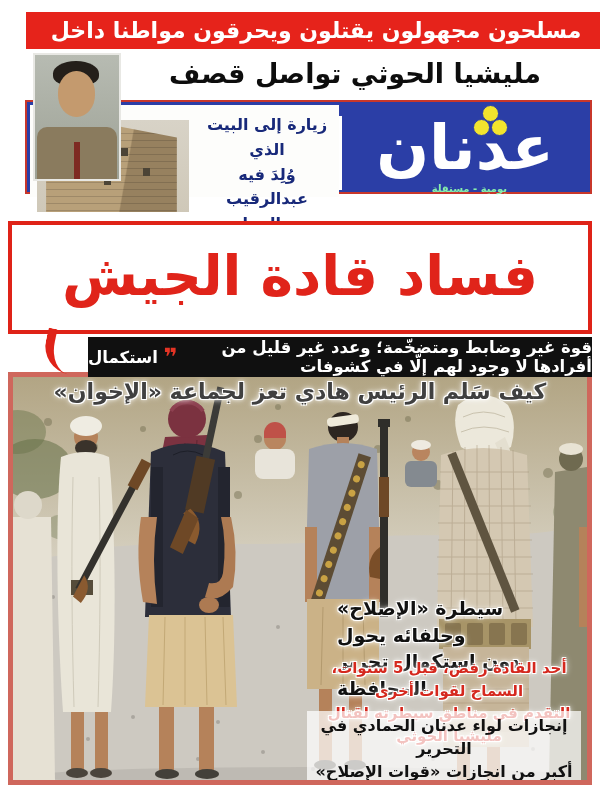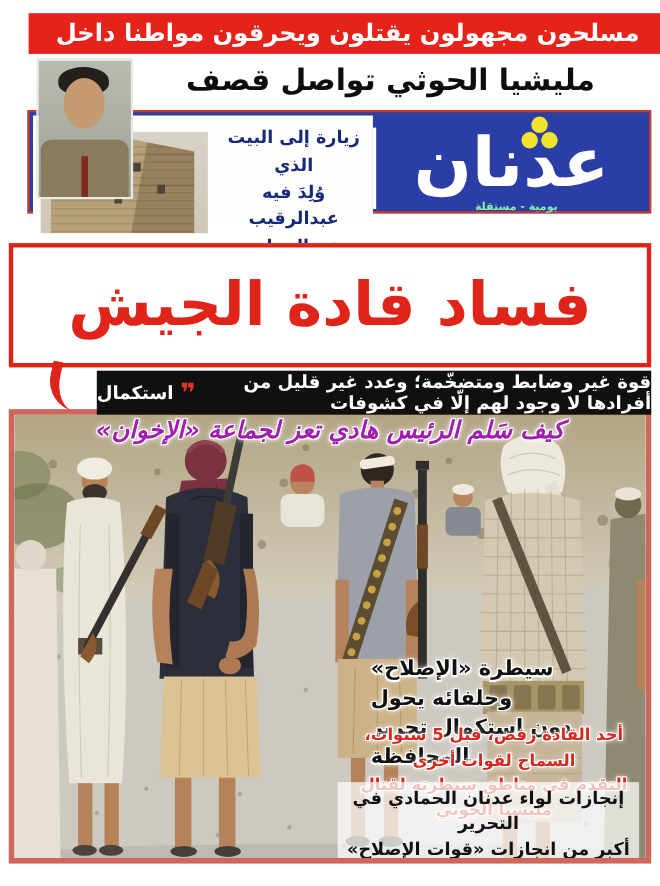--- a/index.html
+++ b/index.html
@@ -57,21 +57,21 @@
     font-size:16.5px;font-weight:bold;}
   .black-bar .quote{color:#e43425;font-size:24px;line-height:0;}
 
   
   .photo-frame{left:8px;top:372px;width:584px;height:413px;border:5px solid #cf675c;
     box-sizing:border-box;background:#ddd6c6;z-index:1;overflow:hidden;}
   .photo-frame svg{position:absolute;left:0;top:0;width:574px;height:403px;}
 
   .glow{text-shadow:-1px -1px 0 #fff,1px -1px 0 #fff,-1px 1px 0 #fff,1px 1px 0 #fff,
         0 0 4px #fff,0 0 7px rgba(255,255,255,.95);}
-  .kicker{top:2px;left:40px;right:40px;text-align:center;color:#a21caf;font-size:22px;font-weight:bold;z-index:8;font-style:italic;}
+  .kicker{top:2px;left:40px;right:40px;text-align:center;color:#404040;font-size:22px;font-weight:bold;z-index:8;}
   .cap-a{top:218px;right:10px;width:240px;color:#111;font-size:19px;font-weight:bold;
     line-height:1.4;text-align:left;z-index:8;}
   .cap-b{top:280px;right:2px;width:272px;color:#d5281e;font-size:15px;font-weight:bold;
     line-height:1.5;text-align:center;z-index:8;}
   .cap-c{top:334px;right:6px;width:262px;color:#111;font-size:16px;font-weight:bold;line-height:1.45;
     text-align:center;background:rgba(255,255,255,.72);padding:3px 6px;z-index:8;}
 </style>
 </head>
 <body>
 

